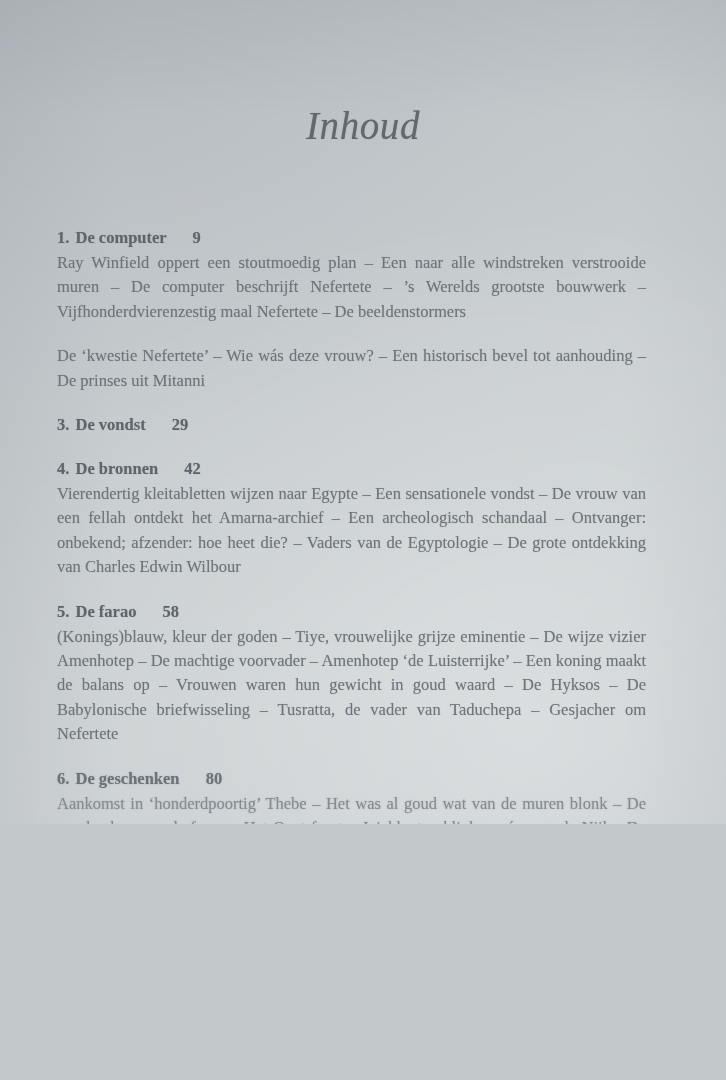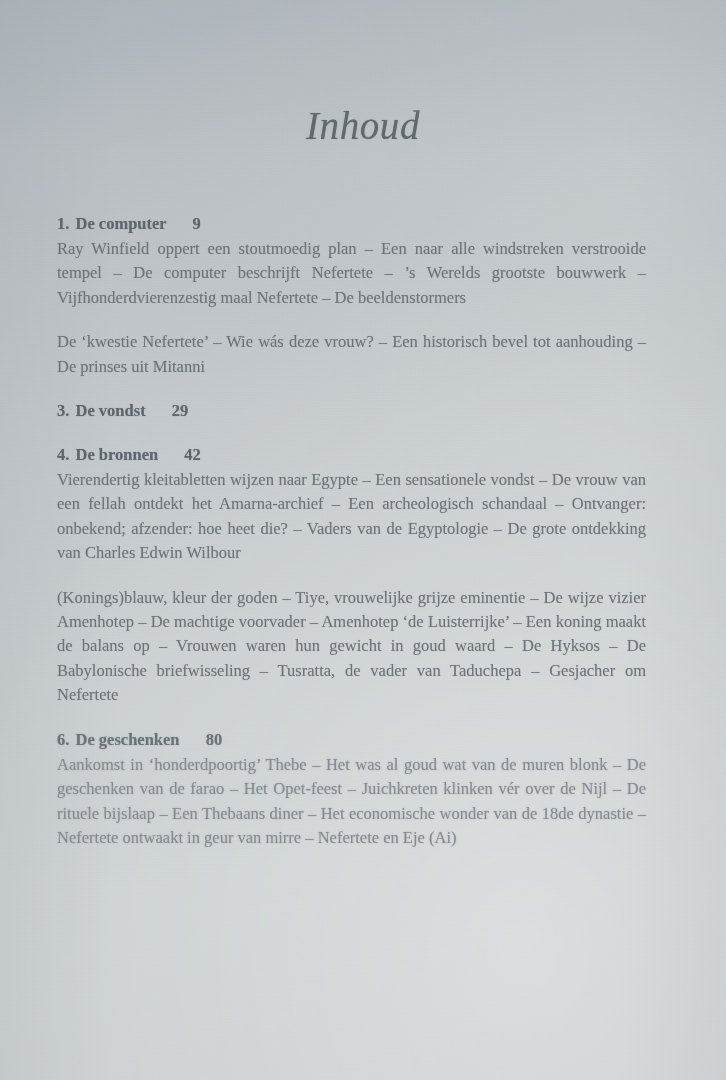--- a/index.html
+++ b/index.html
@@ -12,21 +12,21 @@
     height: 1080px;
     overflow: hidden;
     background: #c3c8cb;
     font-family: "Liberation Serif", "DejaVu Serif", serif;
   }
 
   
   .page {
     position: relative;
     width: 726px;
-    height: 1080px;
+    height: 824px;
     box-sizing: border-box;
     background:
       radial-gradient(120% 95% at 72% 88%, rgba(255,255,255,0.30) 0%, rgba(255,255,255,0.10) 38%, rgba(255,255,255,0) 66%),
       radial-gradient(130% 110% at 16% 6%, rgba(150,160,168,0.22) 0%, rgba(150,160,168,0.06) 42%, rgba(150,160,168,0) 70%),
       linear-gradient(158deg, #c0c6ca 0%, #c6cbce 26%, #cbd0d2 52%, #ccd1d3 72%, #c9cdd0 100%);
     overflow: hidden;
   }
   
   .page::before {
     content: "";
@@ -67,21 +67,21 @@
     font-size: 39px;
     line-height: 46px;
     letter-spacing: 0.6px;
     color: #61696e;
     text-shadow: 0 0 1.1px rgba(97,105,110,0.55);
   }
 
   
   .toc-list {
     position: absolute;
-    top: 212px;
+    top: 226px;
     left: 57px;
     width: 589px;
     font-family: Liberation Serif, serif;
   }
 
   .toc-entry {
     margin-bottom: 20px;
   }
 
   .entry-heading {
@@ -124,21 +124,21 @@
     <div class="toc-title">Inhoud</div>
 
     <div class="toc-list">
 
       <div class="toc-entry">
         <div class="entry-heading">
           <span class="num">1.</span>
           <span class="ttl">De computer</span>
           <span class="page-no">9</span>
         </div>
-        <div class="entry-desc">Ray Winfield oppert een stoutmoedig plan – Een naar alle windstreken verstrooide tempel – De computer beschrijft Nefertete – ’s Werelds grootste bouwwerk – Vijfhonderdvierenzestig maal Nefertete – De beeldenstormers</div>
+        <div class="entry-desc">Ray Winfield oppert een stoutmoedig plan – Een naar alle windstreken verstrooide muren – De computer beschrijft Nefertete – ’s Werelds grootste bouwwerk – Vijfhonderdvierenzestig maal Nefertete – De beeldenstormers</div>
       </div>
 
       <div class="toc-entry">
         <div class="entry-desc">De ‘kwestie Nefertete’ – Wie wás deze vrouw? – Een historisch bevel tot aanhouding – De prinses uit Mitanni</div>
       </div>
 
       <div class="toc-entry">
         <div class="entry-heading">
           <span class="num">3.</span>
           <span class="ttl">De vondst</span>
@@ -149,20 +149,25 @@
       <div class="toc-entry">
         <div class="entry-heading">
           <span class="num">4.</span>
           <span class="ttl">De bronnen</span>
           <span class="page-no">42</span>
         </div>
         <div class="entry-desc">Vierendertig kleitabletten wijzen naar Egypte – Een sensationele vondst – De vrouw van een fellah ontdekt het Amarna-archief – Een archeologisch schandaal – Ontvanger: onbekend; afzender: hoe heet die? – Vaders van de Egyptologie – De grote ontdekking van Charles Edwin Wilbour</div>
       </div>
 
       <div class="toc-entry">
+        <div class="entry-heading">
+          <span class="num">5.</span>
+          <span class="ttl">De farao</span>
+          <span class="page-no">58</span>
+        </div>
         <div class="entry-desc">(Konings)blauw, kleur der goden – Tiye, vrouwelijke grijze eminentie – De wijze vizier Amenhotep – De machtige voorvader – Amenhotep ‘de Luisterrijke’ – Een koning maakt de balans op – Vrouwen waren hun gewicht in goud waard – De Hyksos – De Babylonische briefwisseling – Tusratta, de vader van Taduchepa – Gesjacher om Nefertete</div>
       </div>
 
       <div class="toc-entry faded">
         <div class="entry-heading">
           <span class="num">6.</span>
           <span class="ttl">De geschenken</span>
           <span class="page-no">80</span>
         </div>
         <div class="entry-desc">Aankomst in ‘honderdpoortig’ Thebe – Het was al goud wat van de muren blonk – De geschenken van de farao – Het Opet-feest – Juichkreten klinken vér over de Nijl – De rituele bijslaap – Een Thebaans diner – Het economische wonder van de 18de dynastie – Nefertete ontwaakt in geur van mirre – Nefertete en Eje (Ai)</div>

